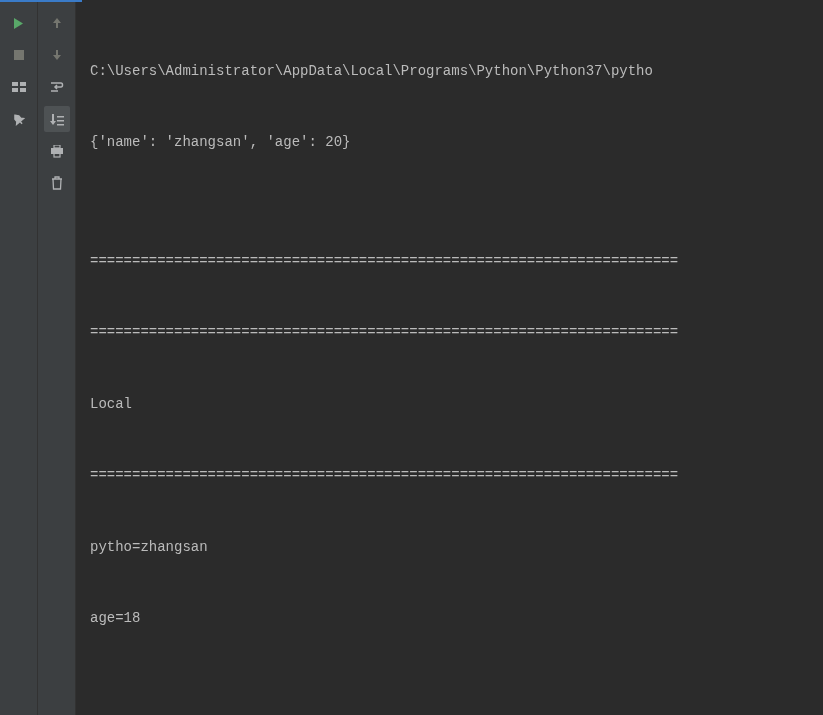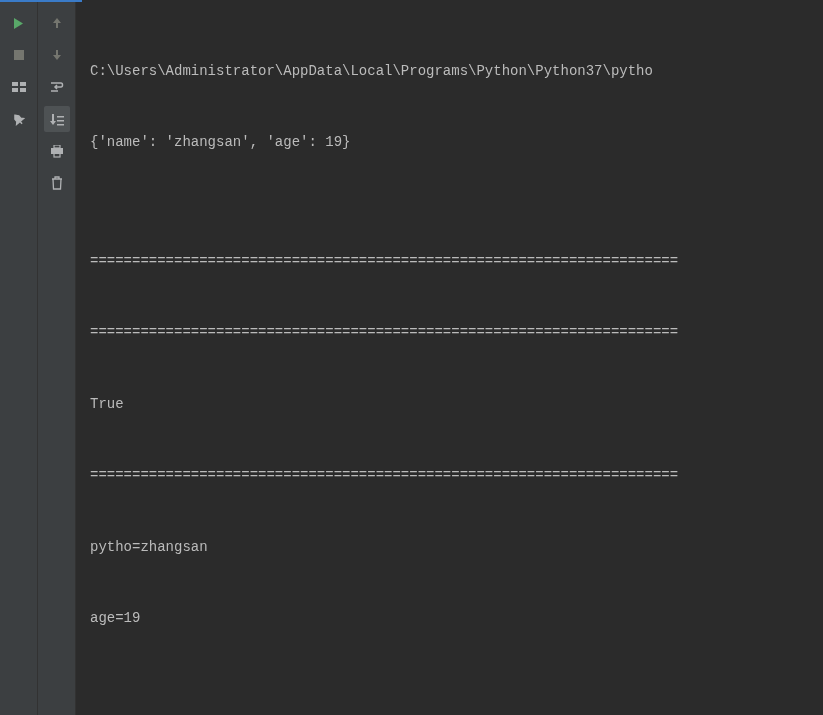--- a/index.html
+++ b/index.html
@@ -129,28 +129,28 @@
     </div>
     <div class="tool-btn">
       <svg width="12" height="14" viewBox="0 0 12 14">
         <path d="M1 3 L11 3 M4 1 L8 1 L8 3 L4 3 Z M2 3 L2.5 13 L9.5 13 L10 3" stroke="#afb1b3" stroke-width="1.3" fill="none"></path>
       </svg>
     </div>
   </div>
 
   <div class="console">
     <span class="console-line">C:\Users\Administrator\AppData\Local\Programs\Python\Python37\pytho</span>
-    <span class="console-line">{'name': 'zhangsan', 'age': 19}</span>
+    <span class="console-line">{'name': 'zhangsan', 'age': 20}</span>
     <span class="console-line"></span>
     <span class="console-line">======================================================================</span>
     <span class="console-line">======================================================================</span>
-    <span class="console-line">True</span>
+    <span class="console-line">Local</span>
     <span class="console-line">======================================================================</span>
     <span class="console-line">pytho=zhangsan</span>
-    <span class="console-line">age=19</span>
+    <span class="console-line">age=18</span>
     
     
     
     
     
     
     
     
     
     

